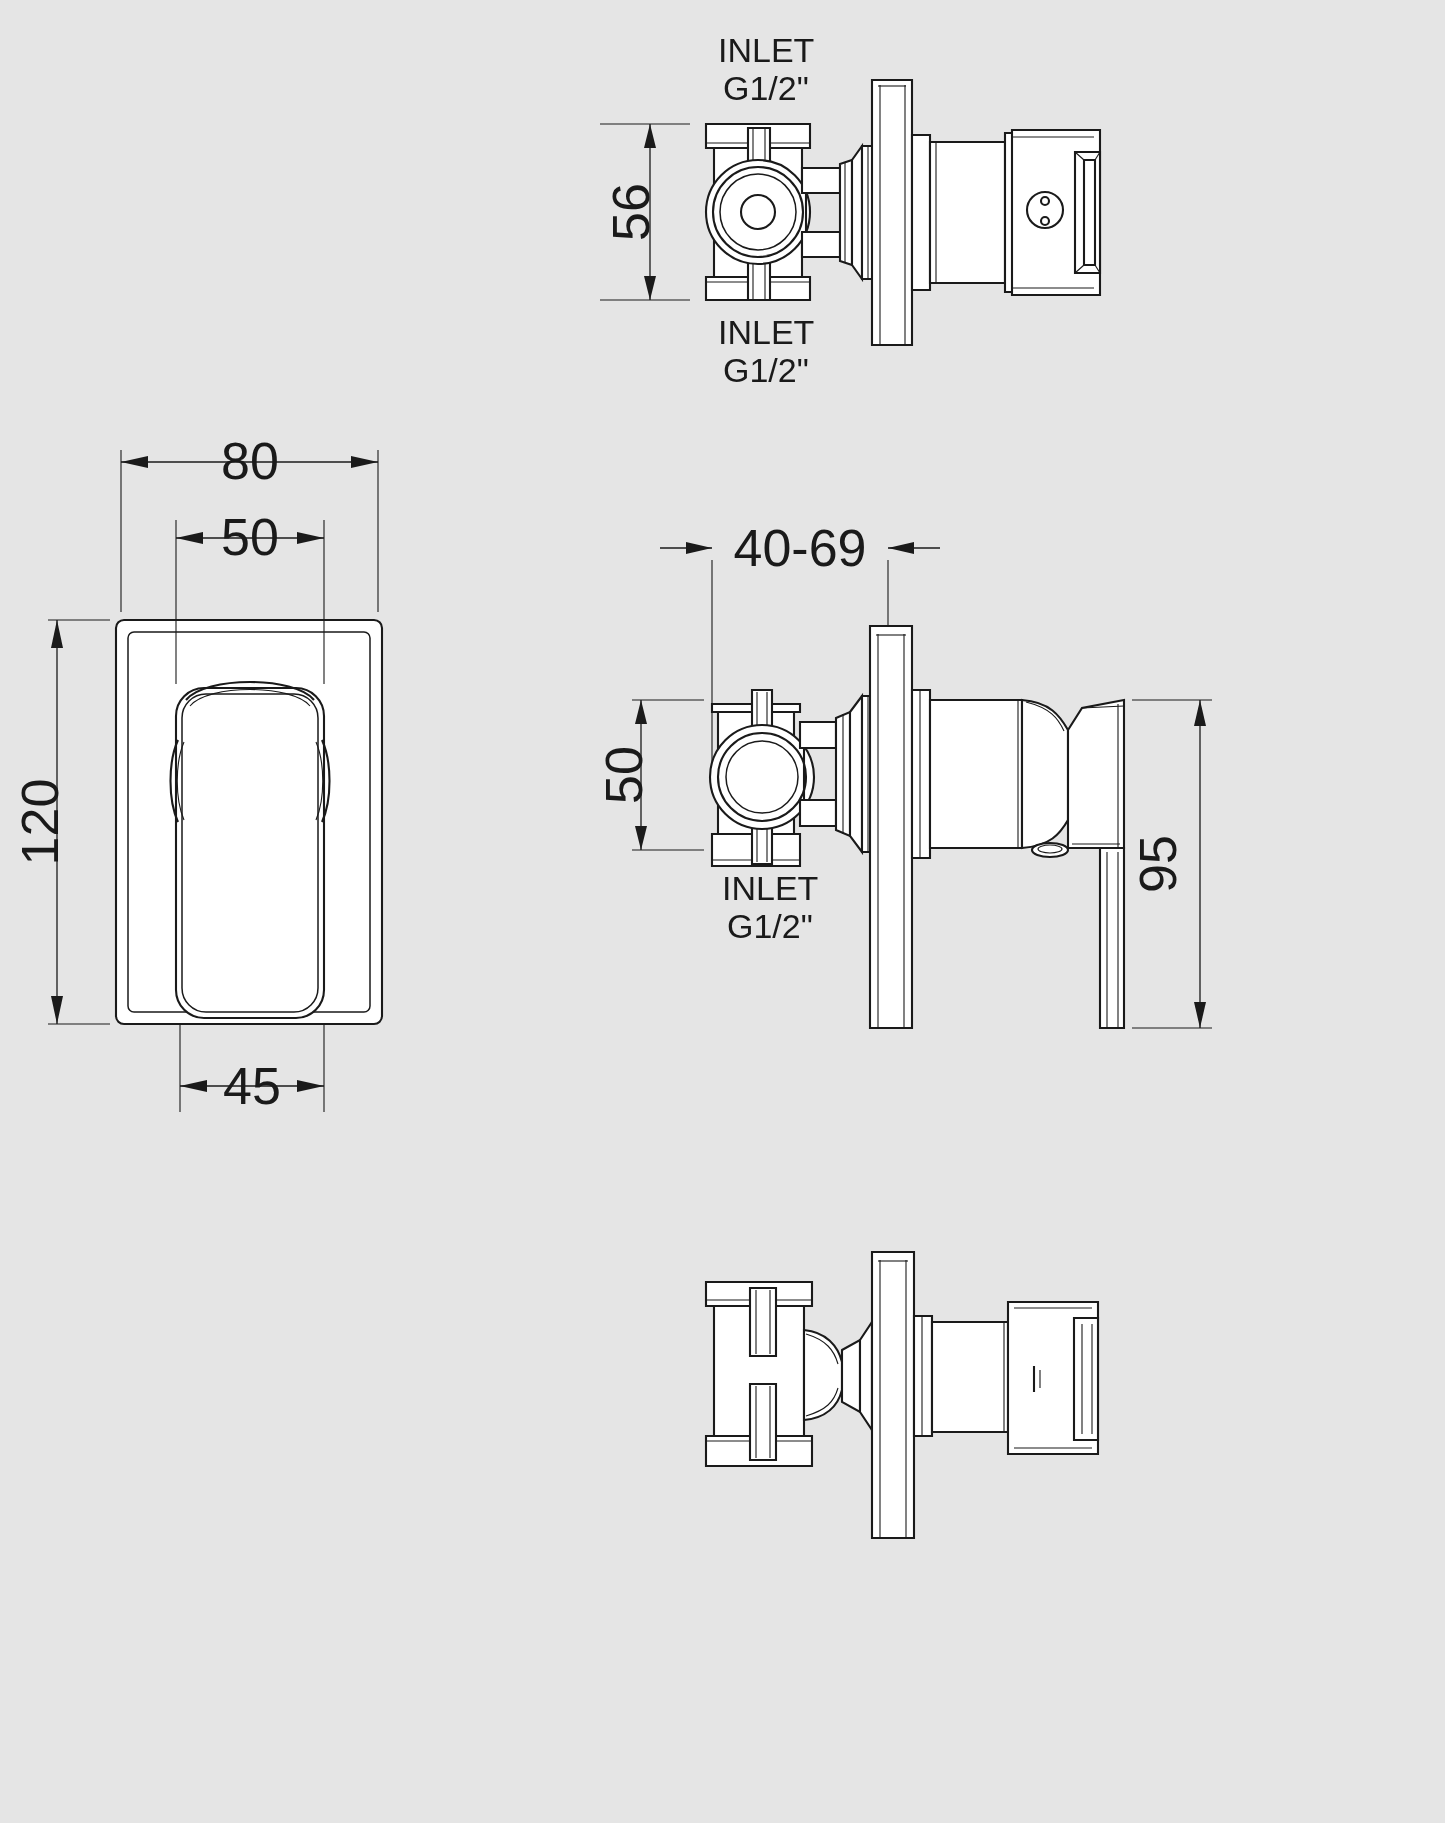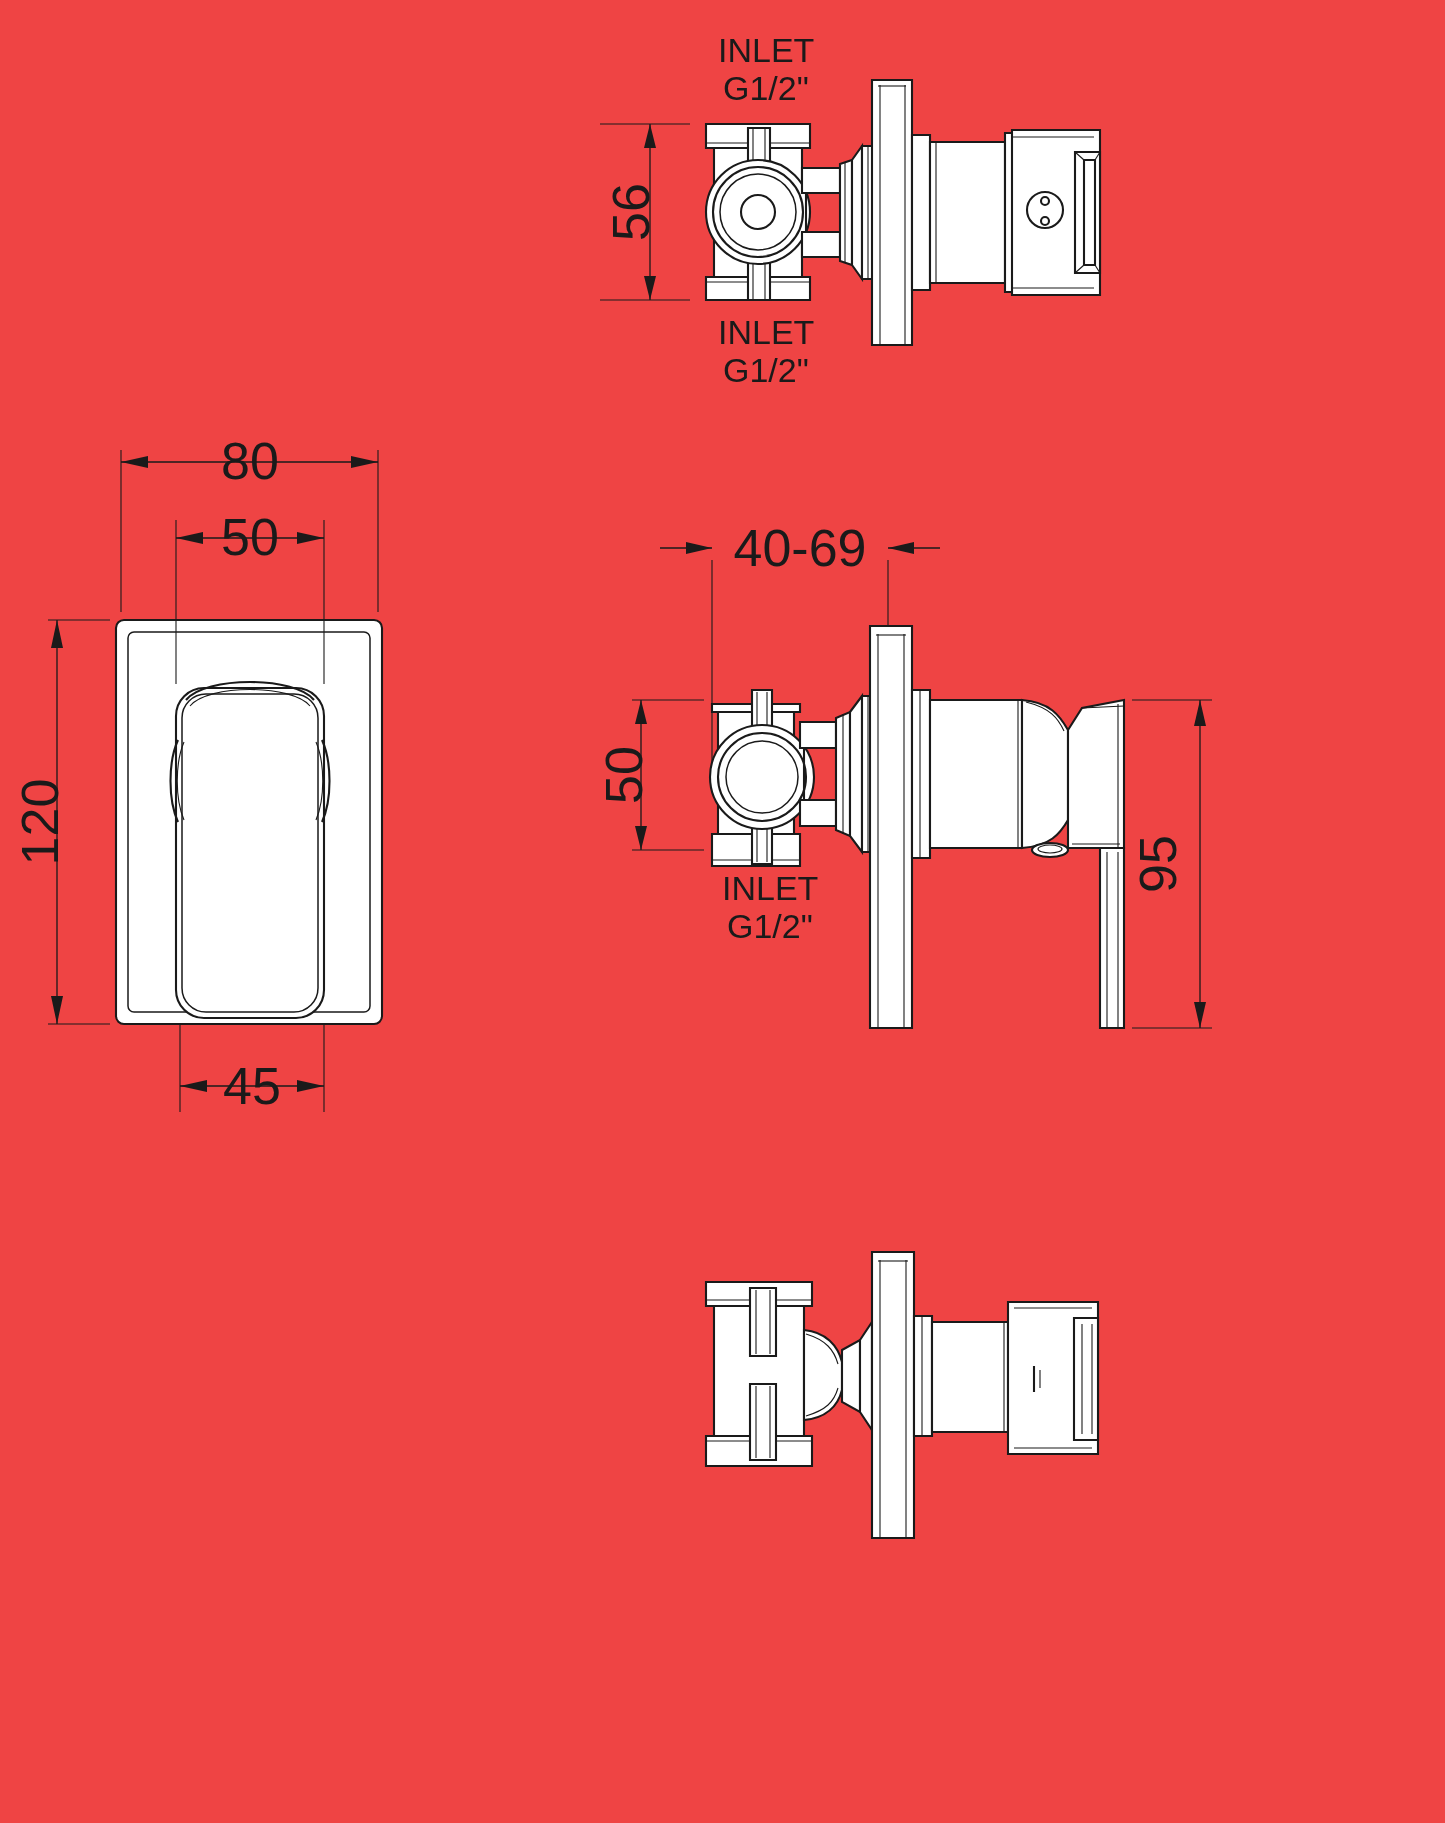--- a/index.html
+++ b/index.html
@@ -4,21 +4,21 @@
 <style>
   html,body{margin:0;padding:0;background:#ffffff;}
   body{
     font-family:"Liberation Sans", sans-serif;
     -webkit-font-smoothing:antialiased;
   }
   #sheet{
     position:relative;
     width:1445px;
     height:1823px;
-    background:#ef4444;
+    background:#e5e5e5;
     overflow:hidden;
   }
   #sheet svg{
     position:absolute;
     left:0; top:0;
     width:1445px;
     height:1823px;
     display:block;
   }
   .ln{ fill:none; stroke:#1a1a1a; stroke-width:2.1; stroke-linejoin:miter; stroke-linecap:butt; }

